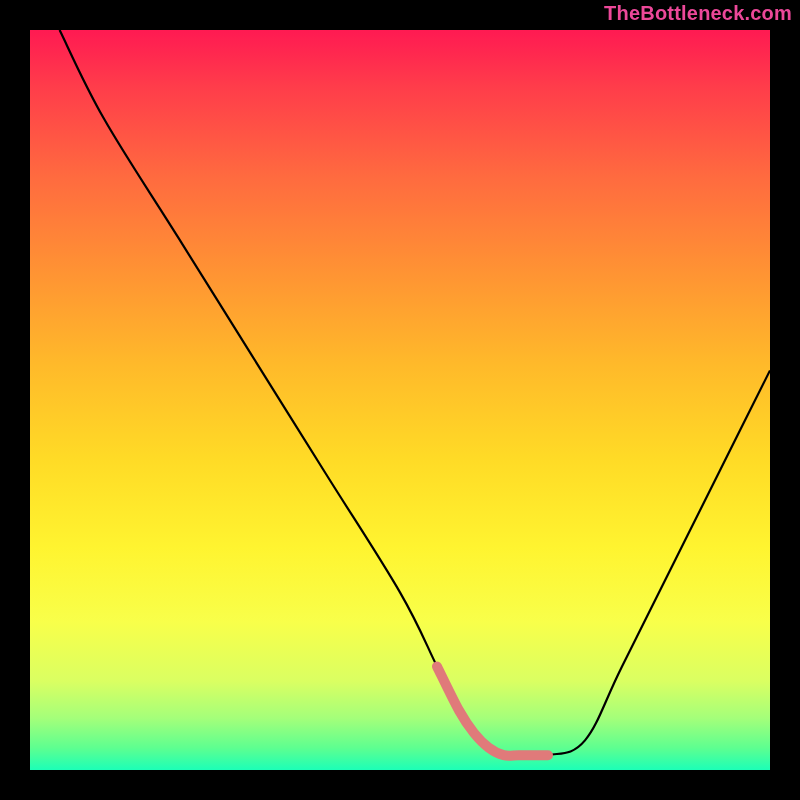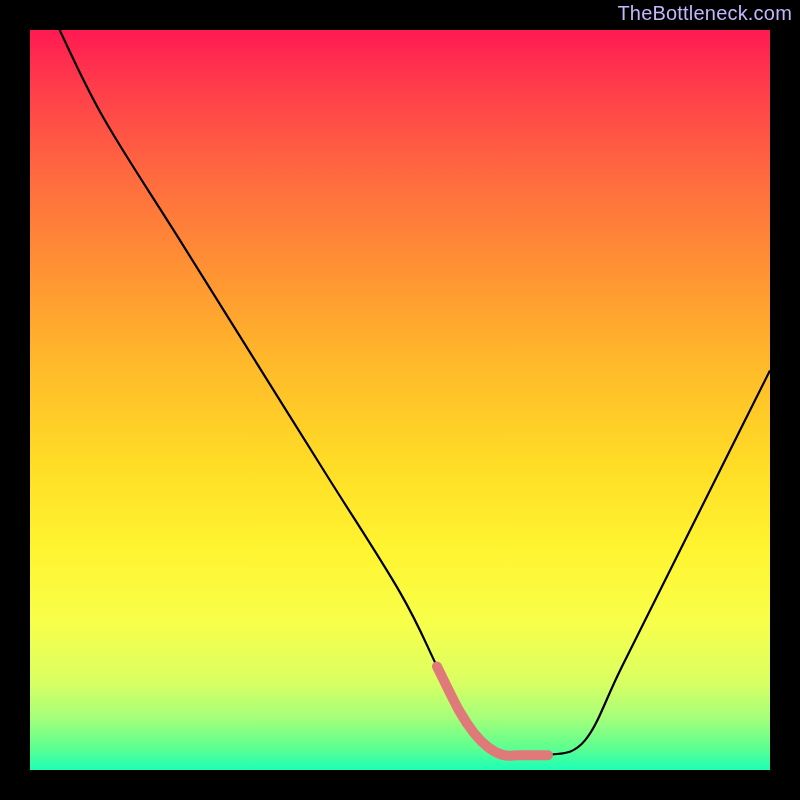--- a/index.html
+++ b/index.html
@@ -14,23 +14,23 @@
   .frame {
     position: relative;
     width: 800px;
     height: 800px;
     background: #000;
   }
   .watermark {
     position: absolute;
     top: 2px;
     right: 8px;
-    color: #c4b5fd;
+    color: #ec4899;
     font-size: 20px;
-    font-weight: 400;
+    font-weight: 700;
     letter-spacing: 0.2px;
     z-index: 10;
   }
   .plot-area {
     position: absolute;
     left: 30px;
     top: 30px;
     width: 740px;
     height: 740px;
   }

